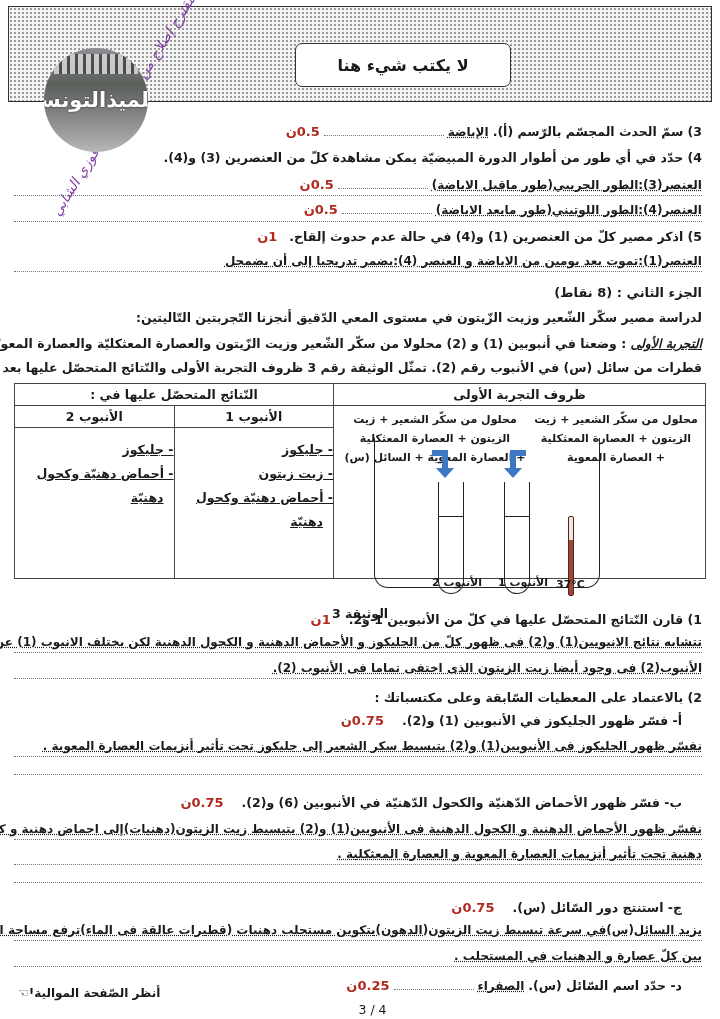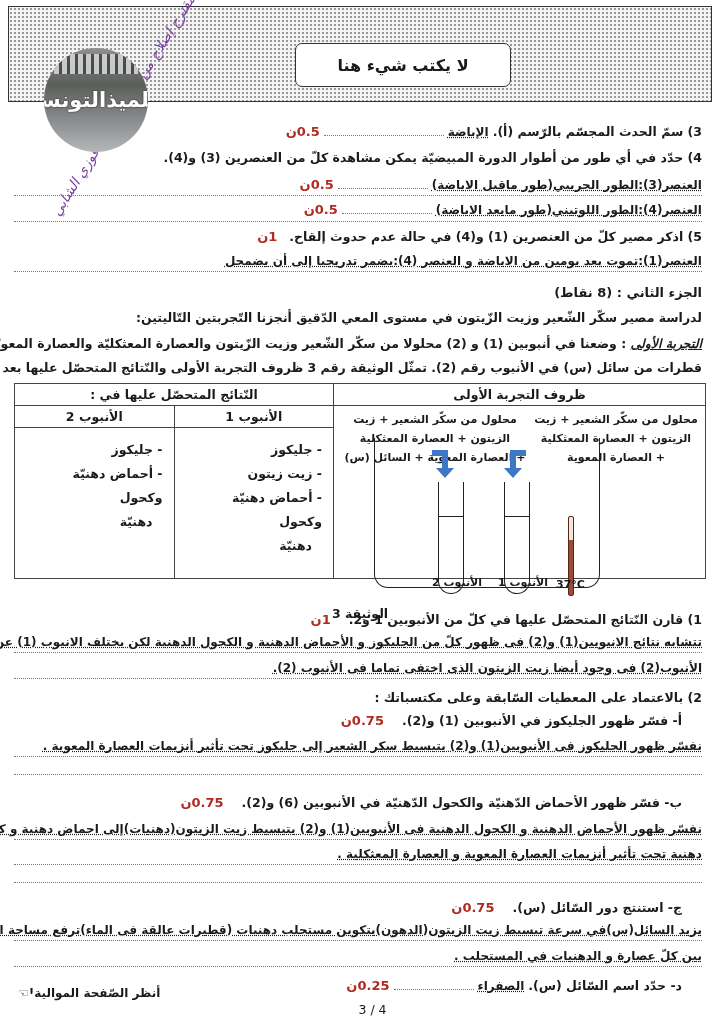--- a/index.html
+++ b/index.html
@@ -43,21 +43,21 @@
   .pts { color: #b02a20; font-weight: bold; font-size: 13px; }
   .section-title { font-weight: bold; font-size: 13px; }
   .u { text-decoration: underline; font-weight: bold; font-style: italic; }
 
   table.doc {
     position: absolute; left: 14px; top: 383px; width: 692px; height: 196px; border-collapse: collapse;
     font-size: 12.5px; font-weight: bold; direction: rtl;
   }
   table.doc td, table.doc th { border: 1px solid #444; vertical-align: top; }
   table.doc th { font-weight: bold; height: 22px; text-align: center; vertical-align: middle; }
-  .cell-list { padding: 10px 11px; line-height: 24px; }
+  .cell-list { padding: 10px 0; line-height: 24px; text-decoration: underline; }
   .cond-cell { position: relative; width: 372px; }
   .cond-cell .lbl { position: absolute; font-size: 11px; line-height: 19px; text-align: center; }
   .beaker { position: absolute; left: 40px; top: 32px; width: 226px; height: 150px;
     border: 1.5px solid #222; border-top: none; border-radius: 0 0 14px 14px; }
   .tube { position: absolute; width: 26px; height: 112px; border: 1.5px solid #222; border-top: none;
     border-radius: 0 0 13px 13px; }
   .tube .level { position: absolute; left: 0; right: 0; top: 34px; border-top: 1.5px solid #222; }
   .tube-lbl { position: absolute; font-size: 11px; font-weight: bold; }
   .thermo { position: absolute; width: 6px; height: 80px; background: linear-gradient(180deg, #f0e6e0 0 30%, #9c4a38 30% 100%);
     border: 1px solid #5a2418; border-radius: 2px; }

